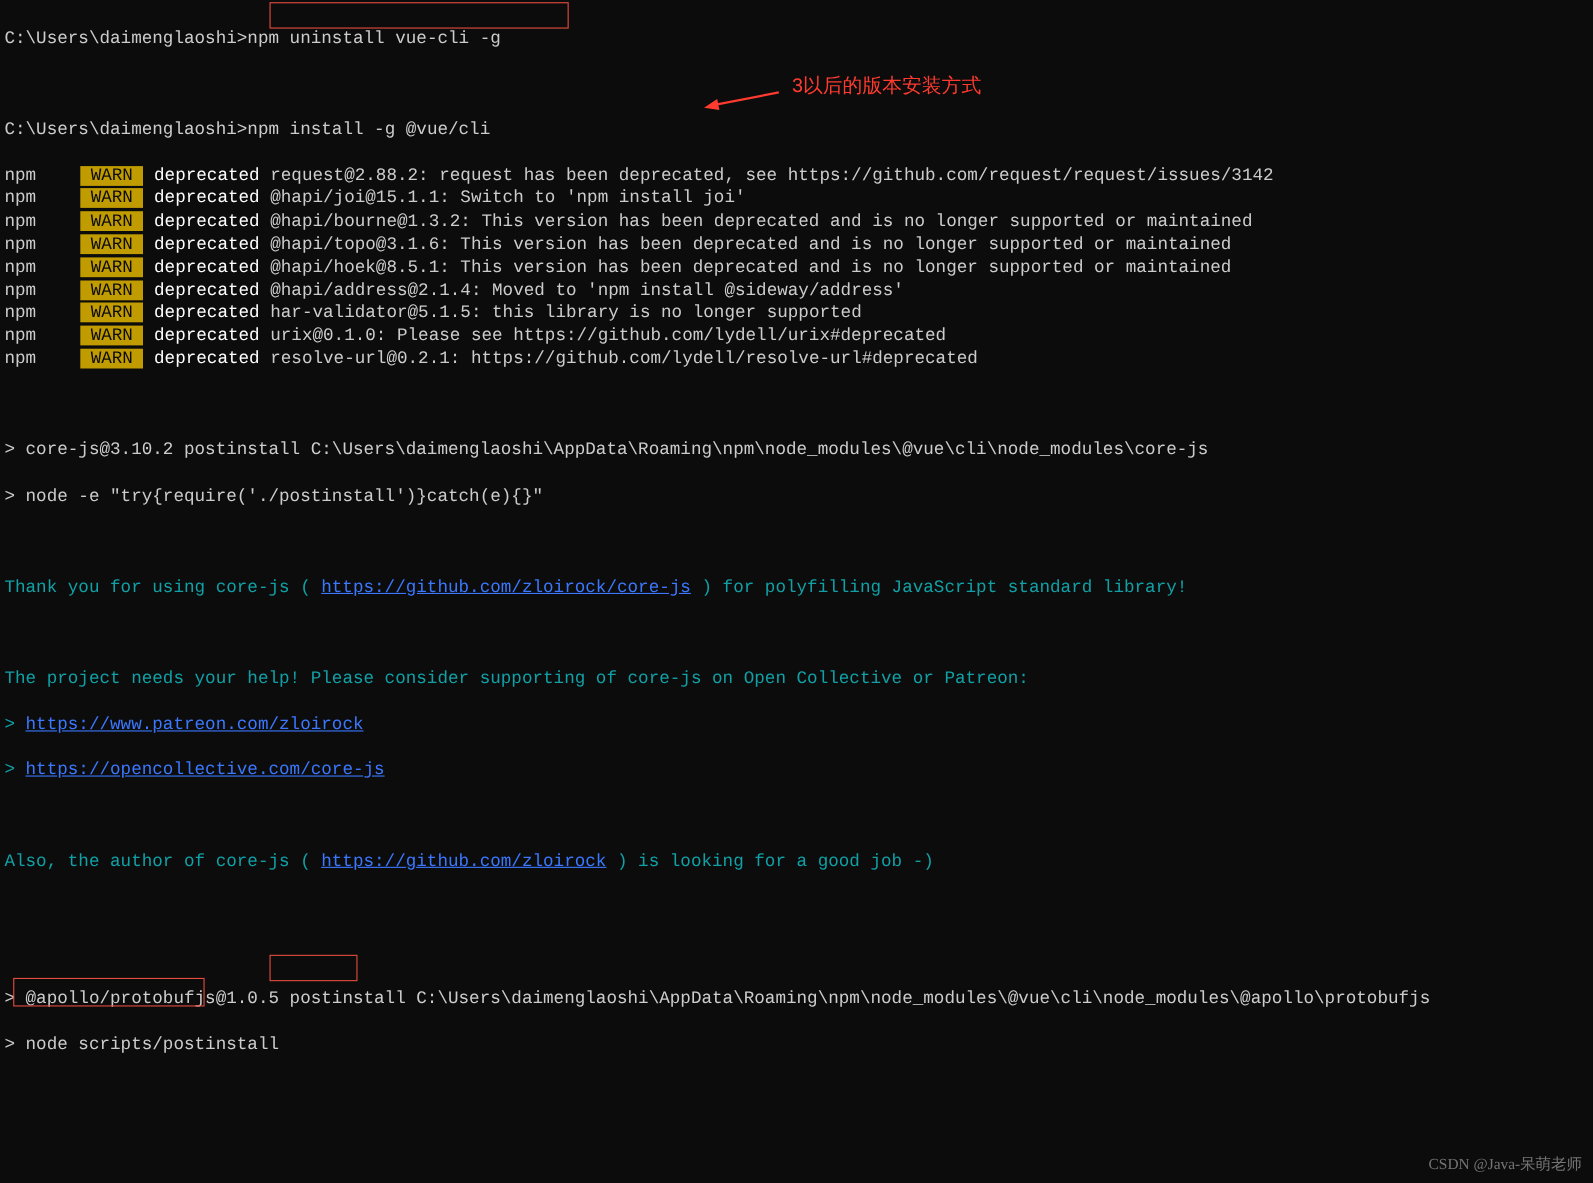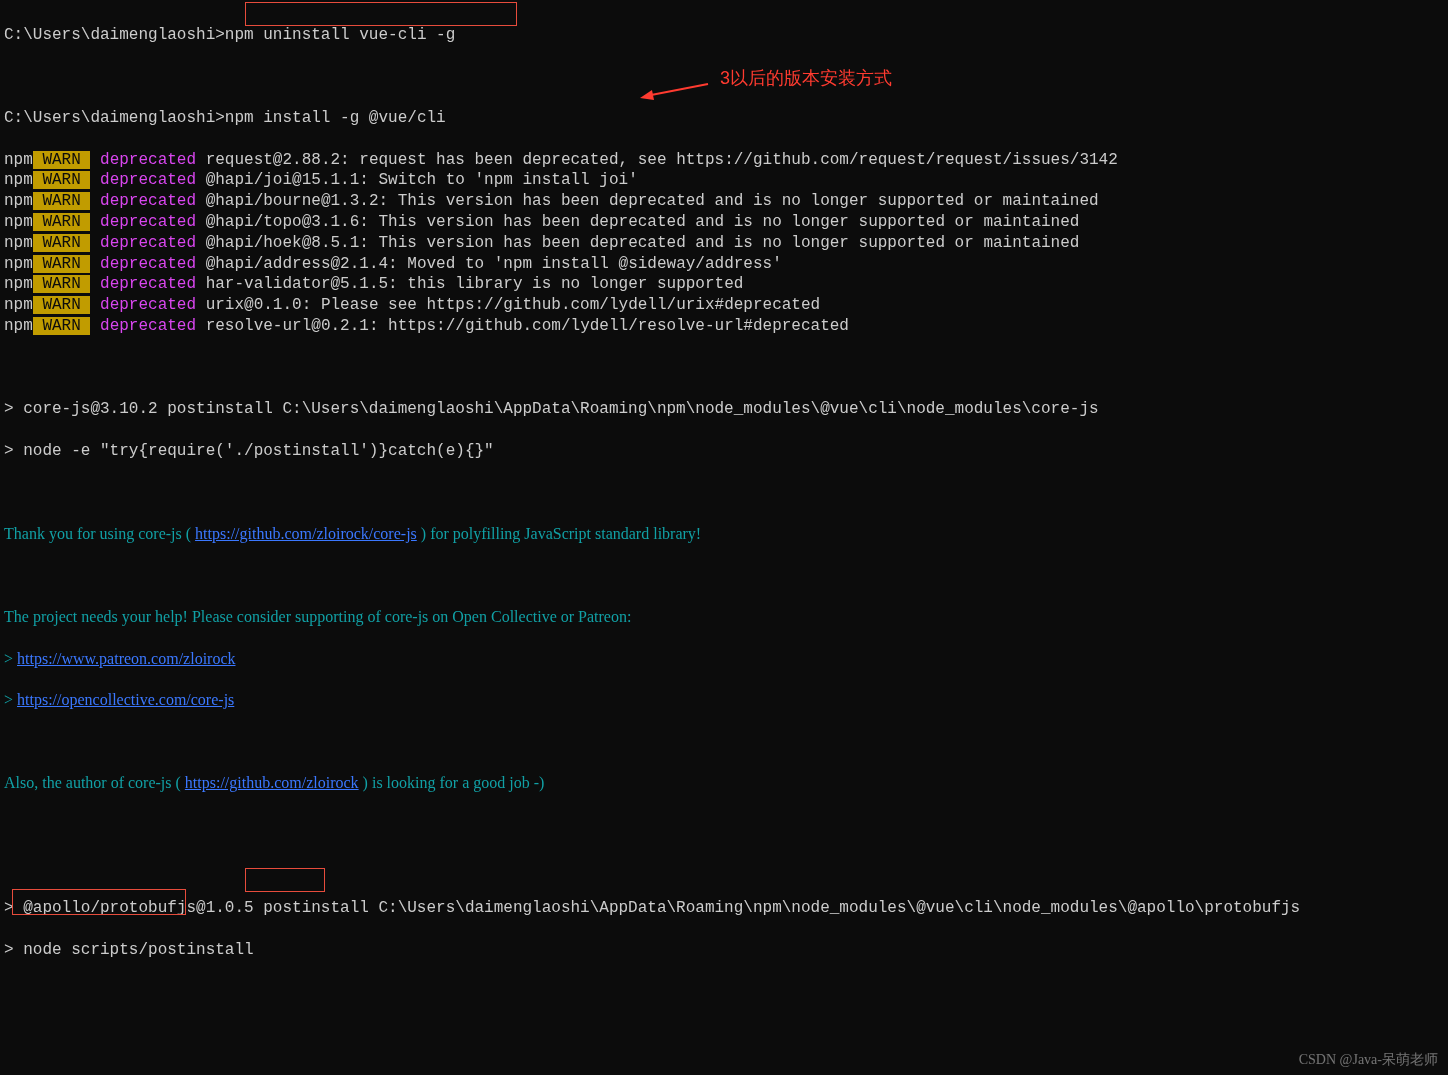--- a/index.html
+++ b/index.html
@@ -15,24 +15,24 @@
     overflow: hidden;
     position: relative;
   }
   .terminal {
     padding: 4px 4px;
     white-space: pre;
   }
   .line { white-space: pre-wrap; word-break: break-all; }
   .prompt { color: #cccccc; }
   .cmd { color: #cccccc; }
-  .warn-bg { background: #c19c00; color: #0c0c0c; }
+  .warn-bg { background: #c19c00; color: #0c0c0c; margin-left: 40px; }
   .npm-label { color: #cccccc; }
-  .deprecated { color: #d946ef; }
-  .cyan { color: #11a0a5; font-family: Liberation Serif, serif; }
+  .deprecated { color: #ffffff; }
+  .cyan { color: #11a0a5; }
   .blue-link { color: #3b78ff; text-decoration: underline; }
   .white { color: #cccccc; }
 
   .box1 {
     position: absolute;
     left: 245px;
     top: 2px;
     width: 270px;
     height: 22px;
     border: 1px solid #e74c3c;

